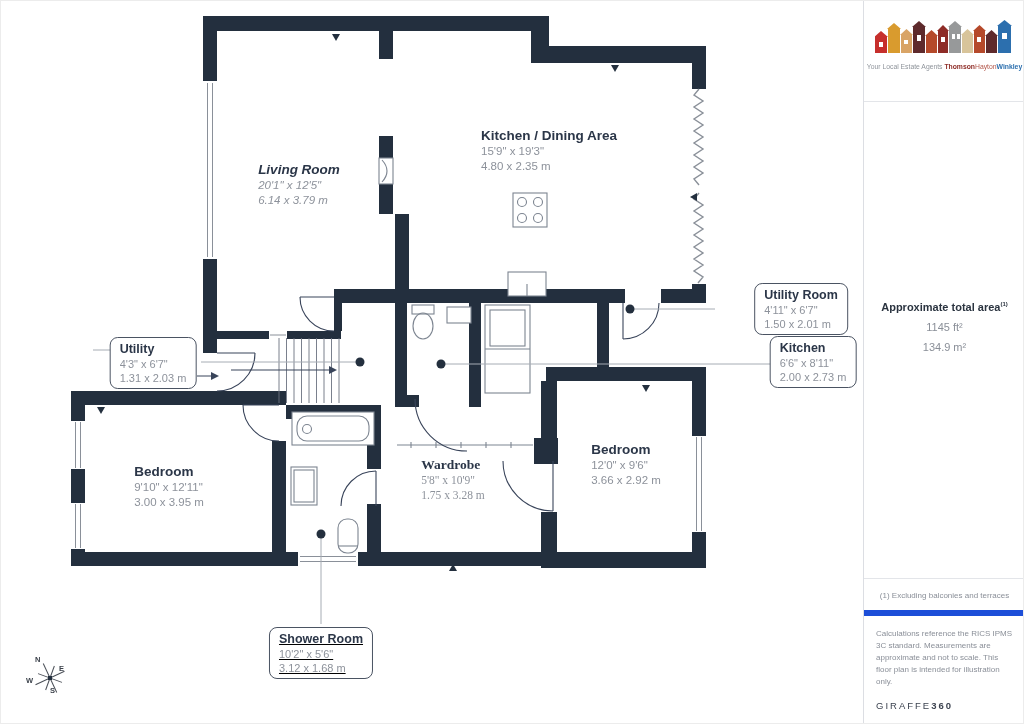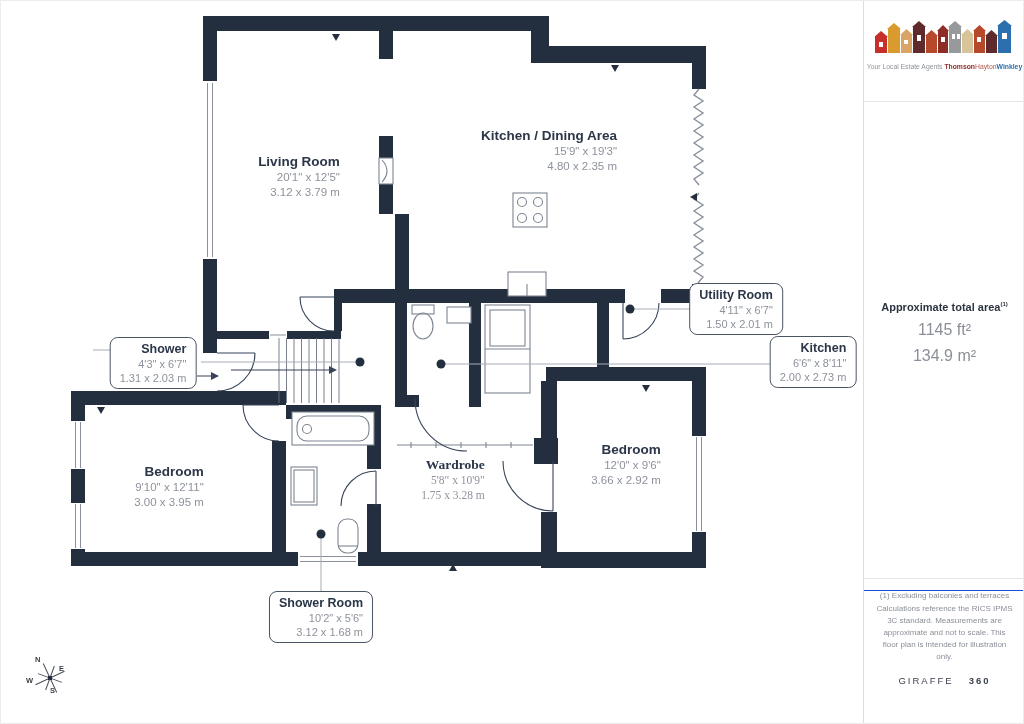--- a/index.html
+++ b/index.html
@@ -1,20 +1,20 @@
 <!DOCTYPE html>
 <html><head>
 <meta charset="utf-8">
 <style>
   html,body{margin:0;padding:0;background:#fff;}
   .page{position:relative;width:1024px;height:724px;background:#fff;border:1px solid #ececec;
         box-sizing:border-box;font-family:"Liberation Sans",sans-serif;overflow:hidden;}
   .plan-svg{position:absolute;left:0;top:0;z-index:1;}
   
-  .room-label{position:absolute;z-index:5;text-align:right;transform:translateX(-50%);white-space:nowrap;}
+  .room-label{position:absolute;z-index:5;text-align:left;transform:translateX(-50%);white-space:nowrap;}
   .rl-title{font-size:13.5px;font-weight:700;color:#2b3648;line-height:17px;}
   .rl-dims{font-size:11.5px;color:#8d929b;line-height:15px;}
   .boxed{background:#fff;border:1.5px solid #4a5362;border-radius:8px;padding:3px 9px;}
   .boxed .rl-title{font-size:12.5px;line-height:16px;}
   .boxed .rl-dims{font-size:11px;line-height:14px;}
   
   .compass{position:absolute;left:20px;top:648px;width:58px;height:58px;z-index:4;}
   .compass span{position:absolute;font-size:7.5px;font-weight:700;color:#3c424b;}
   .c-n{left:14px;top:6px;} .c-e{left:38px;top:15px;} .c-w{left:5px;top:27px;} .c-s{left:29px;top:37px;}
   
@@ -22,28 +22,28 @@
   .logo-sec{position:absolute;left:0;top:0;width:100%;height:100px;border-bottom:1px solid #e3e5e9;text-align:center;}
   .houses{margin-top:16px;}
   .tagline{font-size:6.8px;color:#8f949b;margin-top:2px;}
   .nm{font-weight:700;}
   .thomson{color:#8e2c27;}
   .hayton{color:#b2564a;font-weight:400;}
   .winkley{color:#2c6fae;}
   .area-sec{position:absolute;left:0;top:300px;width:100%;text-align:center;}
   .area-title{font-size:11px;font-weight:700;color:#2b3440;}
   .area-title sup{font-size:6px;}
-  .area-val{font-size:16px;color:#8a8f98;margin-top:8px;}
+  .area-val{font-size:11px;color:#8a8f98;margin-top:8px;}
   .foot-sec{position:absolute;left:0;top:577px;width:100%;box-sizing:border-box;border-top:1px solid #e3e5e9;
             padding:12px 10px 0 10px;font-size:8px;color:#8a8f98;text-align:center;}
-  .disc-sec{position:absolute;left:0;top:589px;width:100%;box-sizing:border-box;border-top:1px solid #1d4ed8;
-            padding:12px 12px 0 12px;text-align:center;}
+  .disc-sec{position:absolute;left:0;top:609px;width:100%;box-sizing:border-box;border-top:6px solid #1d4ed8;
+            padding:12px 12px 0 12px;}
   .disc{margin:0;font-size:8px;line-height:1.5;color:#8a8f98;}
   .giraffe{margin-top:12px;font-size:9.5px;letter-spacing:2px;color:#3c4350;}
-  .giraffe b{font-weight:700;margin-left:15px;}
+  .giraffe b{font-weight:700;}
 </style>
 </head>
 <body>
 
 <div class="page">
 
   <svg class="plan-svg" width="1024" height="724" viewBox="0 0 1024 724">
 
     <g fill="#232f3e">
       <rect x="202" y="15" width="346" height="15"></rect>
@@ -193,36 +193,36 @@
       <path d="M210,371 L218,375 L210,379 Z" fill="#39445a" stroke="none"></path>
       <g fill="#232f3e" stroke="none">
         <circle cx="359" cy="361" r="4.5"></circle>
           <circle cx="440" cy="363" r="4.5"></circle>
         <circle cx="629" cy="308" r="4.5"></circle>
           <circle cx="320" cy="533" r="4.5"></circle>
       </g>
     </g>
   </svg>
 
-  <div class="room-label" style="left:298px;top:152px;">
+  <div class="room-label" style="left:298px;top:160px;font-style:italic;">
     <div class="rl-title">Living Room</div>
     <div class="rl-dims">20'1" x 12'5"</div>
-    <div class="rl-dims">3.12 x 3.79 m</div>
+    <div class="rl-dims">6.14 x 3.79 m</div>
   </div>
   <div class="room-label" style="left:548px;top:126px;">
     <div class="rl-title">Kitchen / Dining Area</div>
     <div class="rl-dims">15'9" x 19'3"</div>
     <div class="rl-dims">4.80 x 2.35 m</div>
   </div>
   <div class="room-label boxed" style="left:152px;top:336px;">
-    <div class="rl-title">Shower</div>
+    <div class="rl-title">Utility</div>
     <div class="rl-dims">4'3" x 6'7"</div>
     <div class="rl-dims">1.31 x 2.03 m</div>
   </div>
-  <div class="room-label boxed" style="left:735px;top:282px;">
+  <div class="room-label boxed" style="left:800px;top:282px;">
     <div class="rl-title">Utility Room</div>
     <div class="rl-dims">4'11" x 6'7"</div>
     <div class="rl-dims">1.50 x 2.01 m</div>
   </div>
   <div class="room-label boxed" style="left:812px;top:335px;">
     <div class="rl-title">Kitchen</div>
     <div class="rl-dims">6'6" x 8'11"</div>
     <div class="rl-dims">2.00 x 2.73 m</div>
   </div>
   <div class="room-label" style="left:168px;top:462px;">
@@ -233,21 +233,21 @@
   <div class="room-label" style="left:625px;top:440px;">
     <div class="rl-title">Bedroom</div>
     <div class="rl-dims">12'0" x 9'6"</div>
     <div class="rl-dims">3.66 x 2.92 m</div>
   </div>
   <div class="room-label" style="left:452px;top:455px;font-family:Liberation Serif, serif;">
     <div class="rl-title">Wardrobe</div>
     <div class="rl-dims">5'8" x 10'9"</div>
     <div class="rl-dims">1.75 x 3.28 m</div>
   </div>
-  <div class="room-label boxed" style="left:320px;top:590px;">
+  <div class="room-label boxed" style="left:320px;top:626px;text-decoration:underline;">
     <div class="rl-title">Shower Room</div>
     <div class="rl-dims">10'2" x 5'6"</div>
     <div class="rl-dims">3.12 x 1.68 m</div>
   </div>
 
   <div class="compass">
     <svg width="58" height="58" viewBox="0 0 58 58">
       <g transform="rotate(-25 29 29)" stroke="#4a4f57" stroke-width="1">
         <line x1="29" y1="13" x2="29" y2="45"></line>
         <line x1="13" y1="29" x2="45" y2="29"></line>

